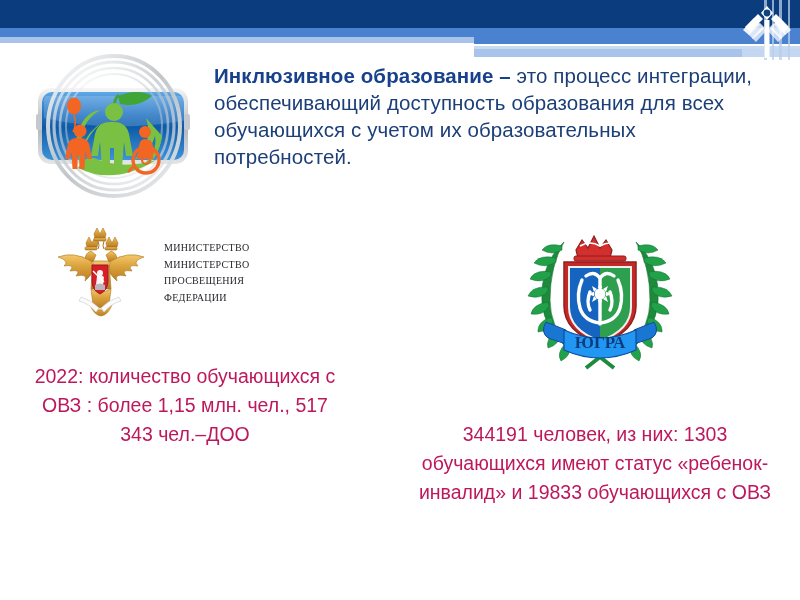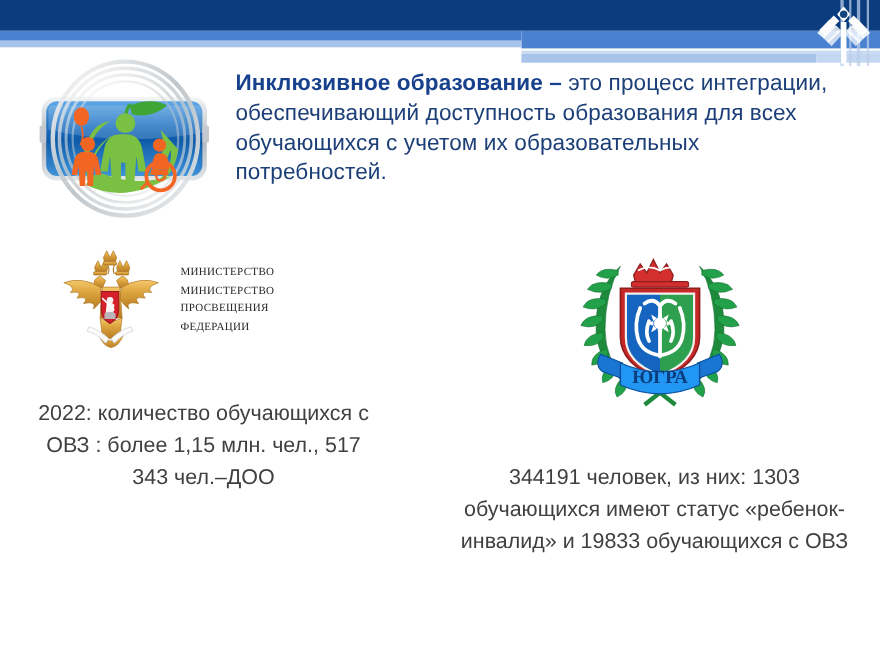--- a/index.html
+++ b/index.html
@@ -135,21 +135,21 @@
   
   .yugra {
     position: absolute;
     left: 520px; top: 218px;
     width: 160px; height: 155px;
   }
 
   
   .stat {
     position: absolute;
-    color: #404040;
+    color: #be185d;
     text-align: center;
     font-size: 19.5px;
     line-height: 29px;
   }
   .stat-left {
     left: 30px; top: 362px;
     width: 310px;
   }
   .stat-right {
     left: 400px; top: 420px;

